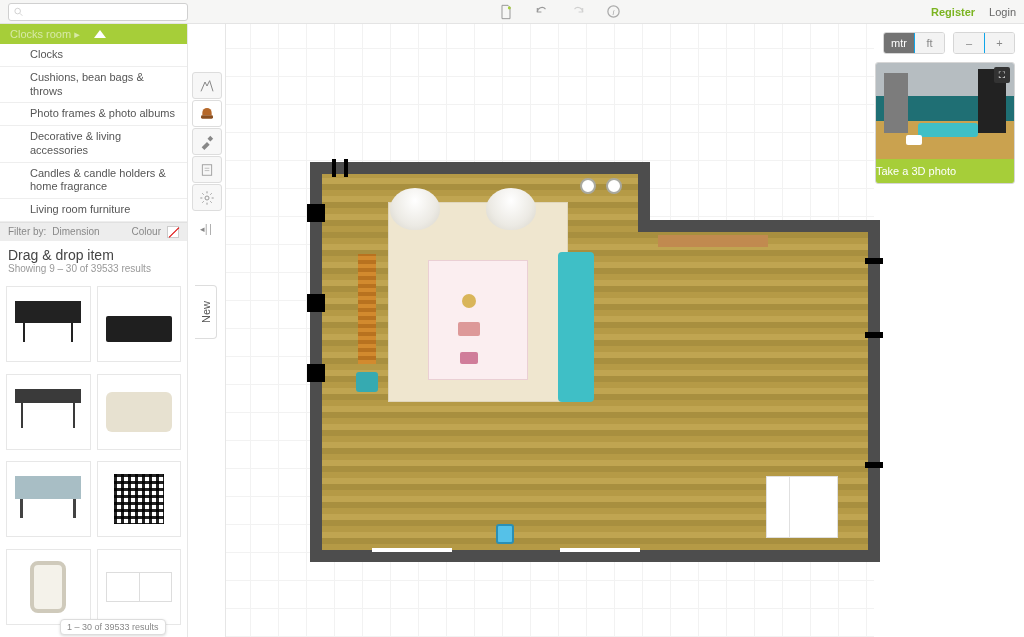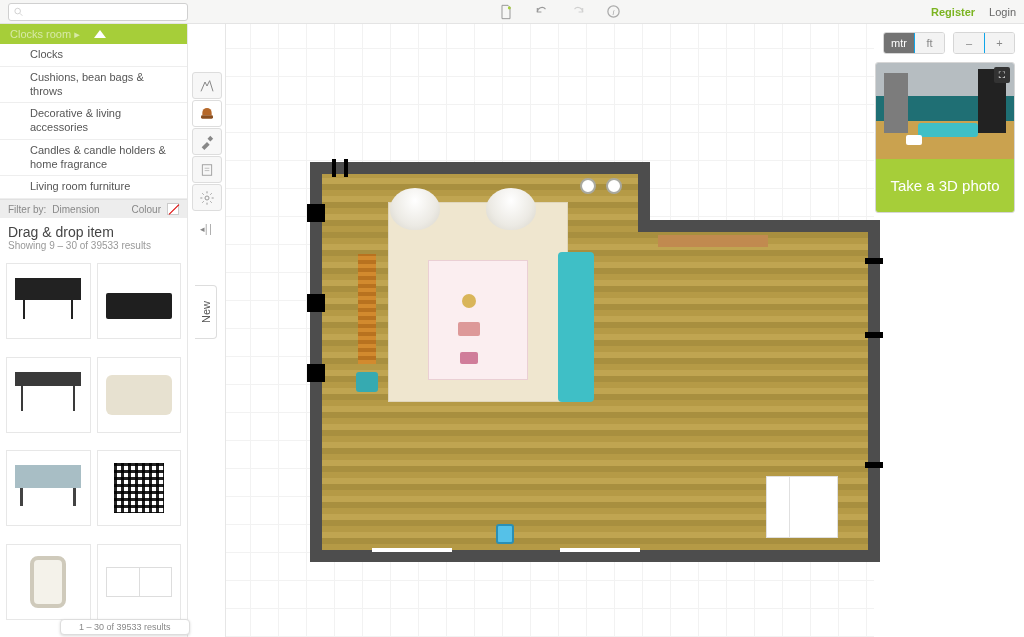--- a/index.html
+++ b/index.html
@@ -19,21 +19,21 @@
 .cat-list{list-style:none;border-bottom:1px solid #e1e1e1}
 .cat-list li{padding:4px 10px 4px 30px;color:#555;border-bottom:1px solid #eee;line-height:1.25;cursor:pointer}
 .filter-row{background:#ededed;color:#888;font-size:10px;padding:3px 8px;display:flex;align-items:center;gap:6px}
 .filter-row .sp{flex:1}
 .color-swatch{width:12px;height:12px;background:#fff;border:1px solid #ccc;position:relative}
 .color-swatch:after{content:"";position:absolute;left:-1px;top:5px;width:14px;height:1px;background:#d00;transform:rotate(-45deg)}
 .dd-title{padding:6px 8px 0;color:#444;font-size:14px}
 .dd-sub{padding:0 8px 6px;color:#999;font-size:10px}
 .item-grid{flex:1;overflow-y:auto;display:grid;grid-template-columns:1fr 1fr;gap:6px;padding:6px}
 .item{background:#fff;border:1px solid #e7e7e7;height:76px;display:flex;align-items:center;justify-content:center;cursor:grab}
-.pager{position:absolute;left:60px;bottom:2px;font-size:9px;color:#888;background:#fff;padding:2px 18px;border:1px solid #ddd;border-radius:4px;box-shadow:0 1px 3px rgba(0,0,0,.15)}
+.pager{position:absolute;left:60px;bottom:2px;font-size:9px;color:#888;background:#fff;padding:2px 6px;border:1px solid #ddd;border-radius:4px;box-shadow:0 1px 3px rgba(0,0,0,.15)}
 
 .toolcol{width:38px;border-right:1px solid #e6e6e6;display:flex;flex-direction:column;align-items:center;padding-top:48px;gap:1px}
 .tool{width:30px;height:27px;border:1px solid #ddd;border-radius:3px;background:#f7f7f7;display:flex;align-items:center;justify-content:center;color:#777;cursor:pointer}
 .tool.active{background:#fff}
 .collapse-handle{width:14px;height:18px;margin-top:8px;display:flex;align-items:center;justify-content:center;font-size:9px;color:#888;letter-spacing:-1px;cursor:pointer}
 .new-tab{margin-top:46px;width:22px;height:54px;border:1px solid #ddd;border-top-right-radius:4px;border-bottom-right-radius:4px;border-left:none;background:#fff;display:flex;align-items:center;justify-content:center;cursor:pointer;margin-left:-1px}
 .new-tab span{writing-mode:vertical-rl;transform:rotate(180deg);font-size:11px;color:#555}
 
 .canvas{flex:1;position:relative;background-image:linear-gradient(#f2f2f2 1px,transparent 1px),linear-gradient(90deg,#f2f2f2 1px,transparent 1px);background-size:28px 28px;background-position:-4px -4px}
 .room{position:absolute;left:84px;top:138px;width:570px;height:400px}
@@ -52,21 +52,21 @@
 
 .right-panel{width:150px;padding:8px 9px 0 0;display:flex;flex-direction:column;align-items:flex-end;gap:8px}
 .unit-row{display:flex;gap:8px}
 .seg{display:flex;border:1px solid #d6d6d6;border-radius:3px;overflow:hidden;height:22px}
 .seg button{border:none;background:#f3f3f3;width:30px;font-size:11px;color:#888;cursor:pointer}
 .seg button.active{background:#737373;color:#fff}
 .seg button + button{border-left:1px solid #0ea5e9}
 .preview{width:140px;border:1px solid #d6d6d6;border-radius:3px;overflow:hidden;background:#fff}
 .preview-img{height:96px;position:relative;background:linear-gradient(#b6bdc1 0 34%,#1f6f74 34% 60%,#caa24f 60% 100%)}
 .preview-img .fs{position:absolute;top:4px;right:4px;width:16px;height:16px;background:#333;border-radius:2px;display:flex;align-items:center;justify-content:center;color:#fff;font-size:9px;cursor:pointer}
-.preview-btn{background:#a6ce39;color:#fff;text-align:center;font-size:15px;padding:18px 0;cursor:pointer}
+.preview-btn{background:#a6ce39;color:#fff;text-align:left;font-size:11px;padding:6px 0;cursor:pointer}
 
 
 .th{width:66px;height:46px;position:relative}
 .th-table-dark{background:linear-gradient(#222 0 48%,transparent 48%);}
 .th-table-dark:before,.th-table-dark:after{content:"";position:absolute;top:48%;width:2px;height:42%;background:#222}
 .th-table-dark:before{left:8px}.th-table-dark:after{right:8px}
 .th-table-dark2{background:#1f1f1f;height:26px;margin-top:10px;border-radius:2px}
 .th-console{background:linear-gradient(#3a3a3a 0 30%,transparent 30%)}
 .th-console:before,.th-console:after{content:"";position:absolute;top:30%;width:2px;height:55%;background:#3a3a3a}
 .th-console:before{left:6px}.th-console:after{right:6px}
@@ -124,20 +124,21 @@
 
 <div class="main">
   <div class="sidebar">
     <div class="cat-header">
       <span style="opacity:.55">Clocks room ▸</span>
       <span class="arrow-up"></span>
     </div>
     <ul class="cat-list">
       <li>Clocks</li>
       <li>Cushions, bean bags &amp; throws</li>
+      <li>Photo frames &amp; photo albums</li>
       <li>Decorative &amp; living accessories</li>
       <li>Candles &amp; candle holders &amp; home fragrance</li>
       <li>Living room furniture</li>
     </ul>
     <div class="filter-row">
       <span>Filter by:</span>
       <span>Dimension</span>
       <span class="sp"></span>
       <span>Colour</span>
       <span class="color-swatch"></span>

